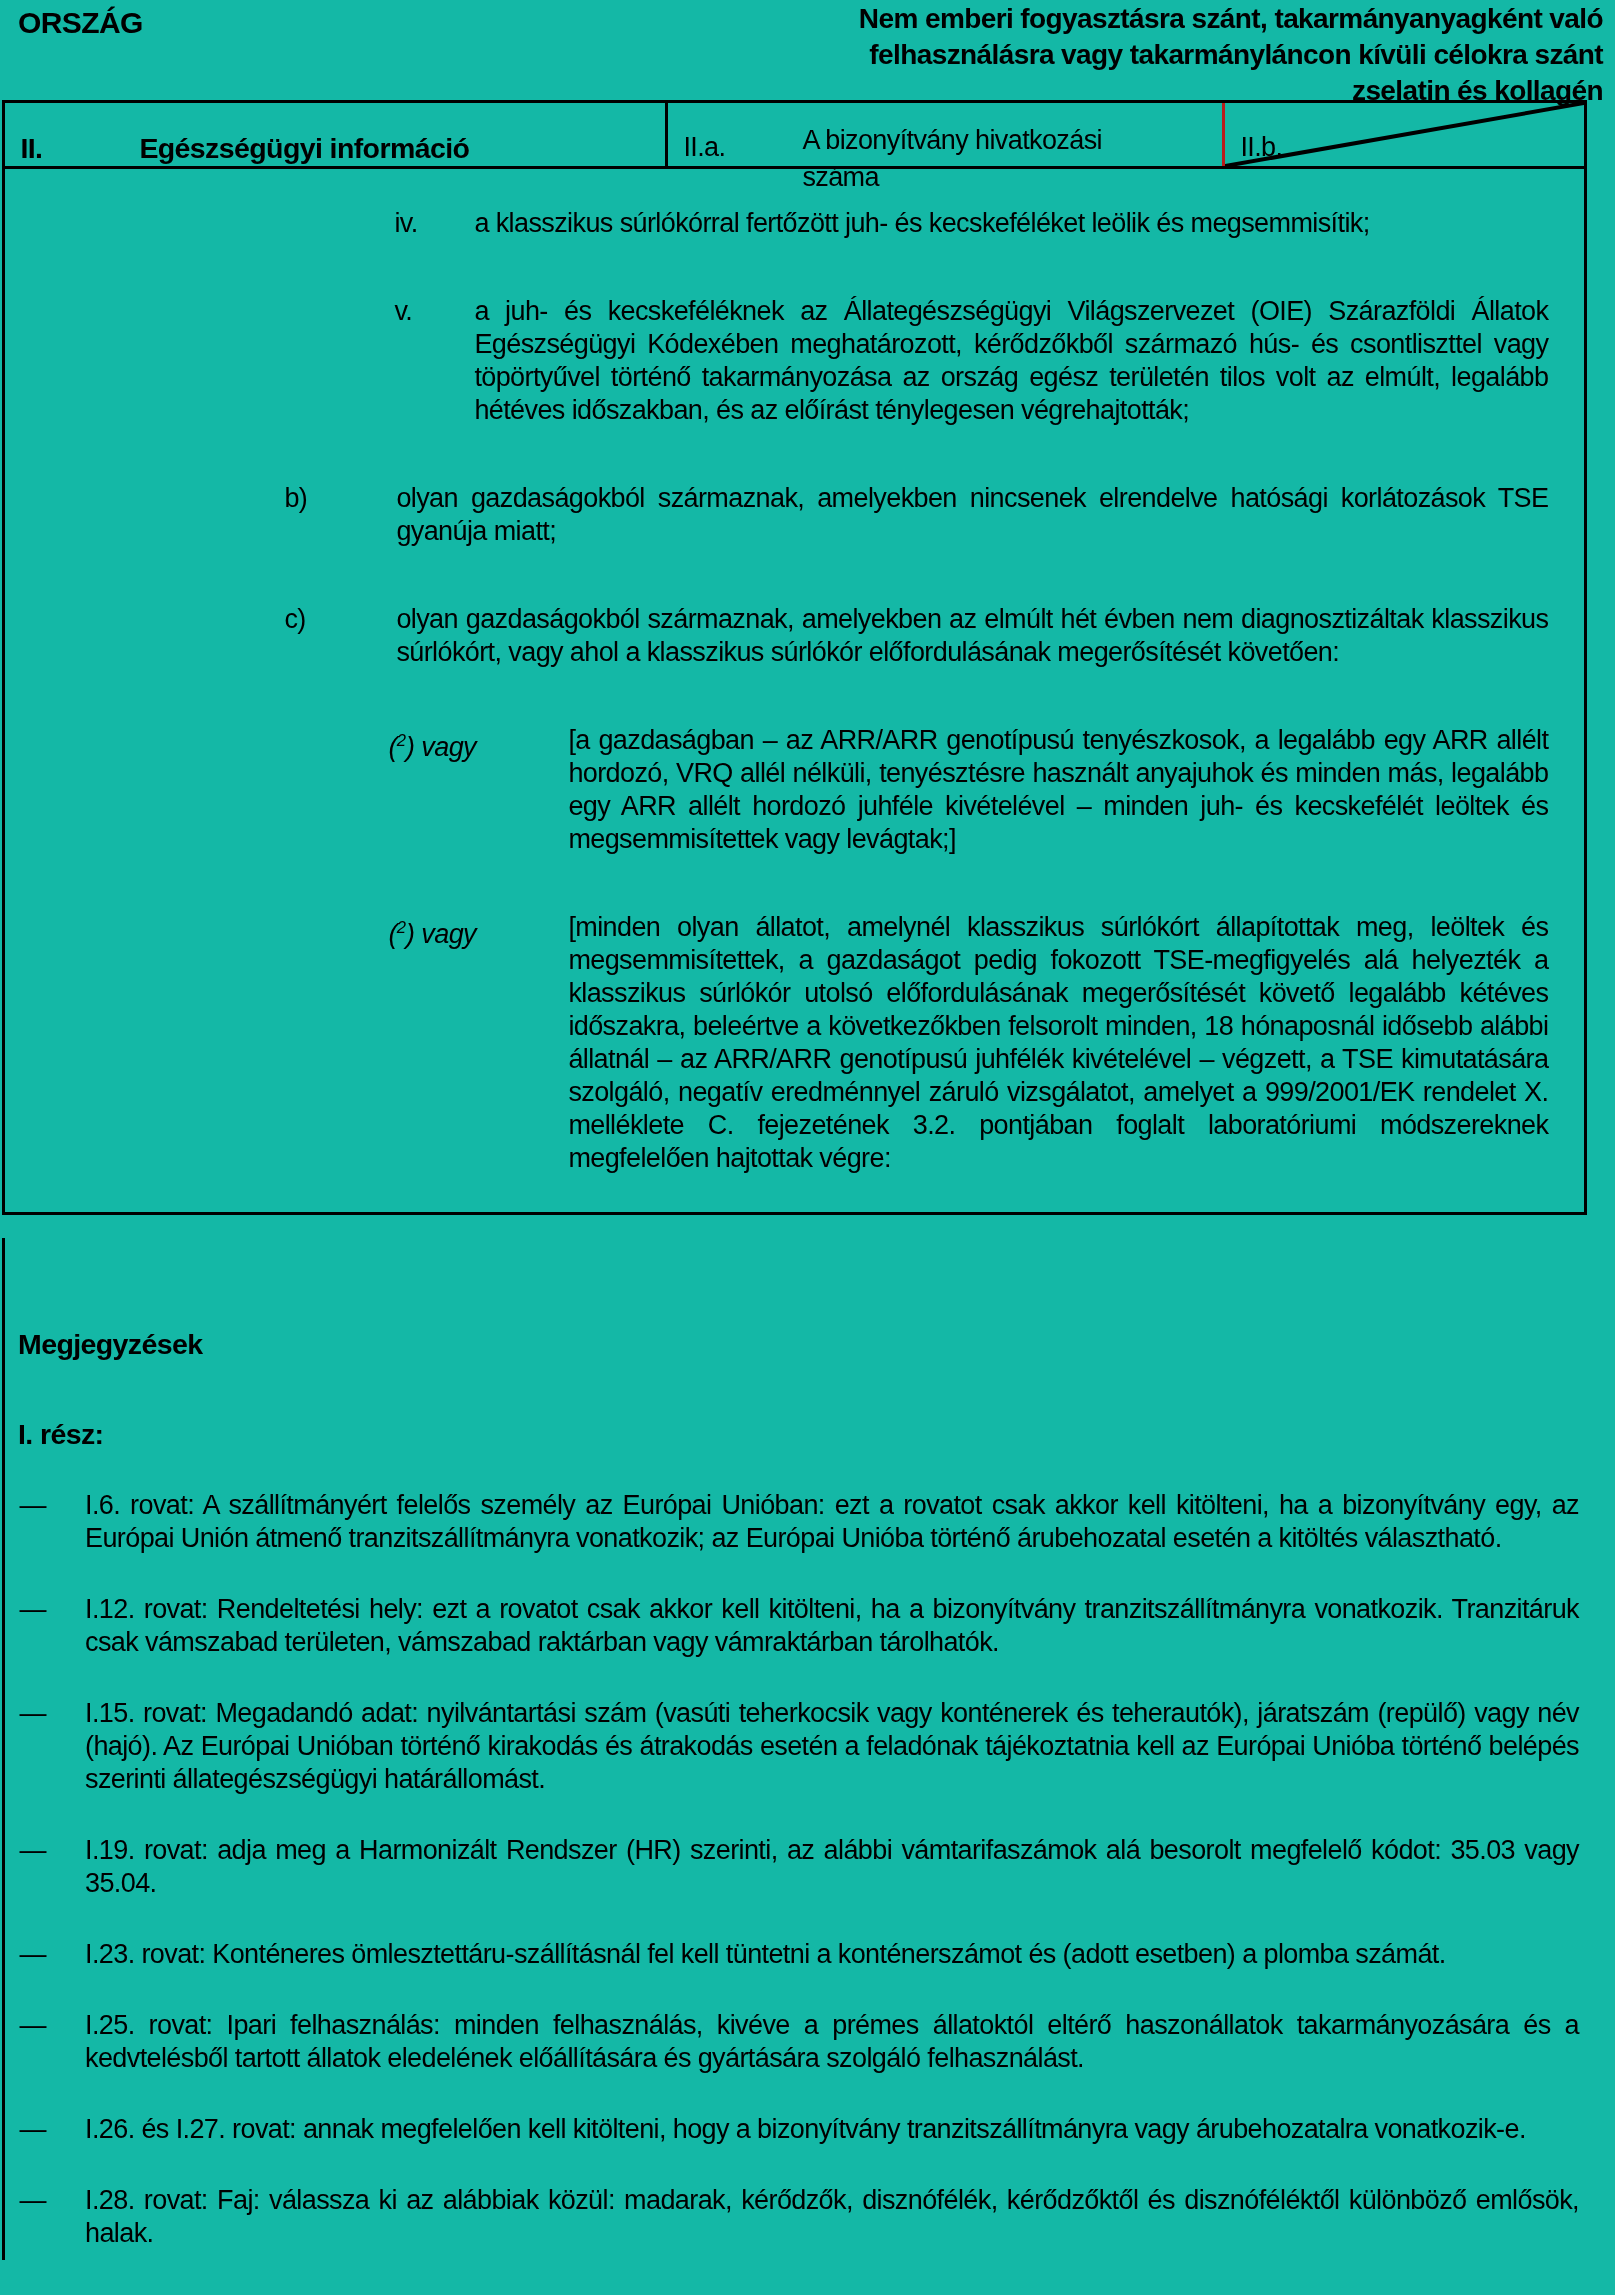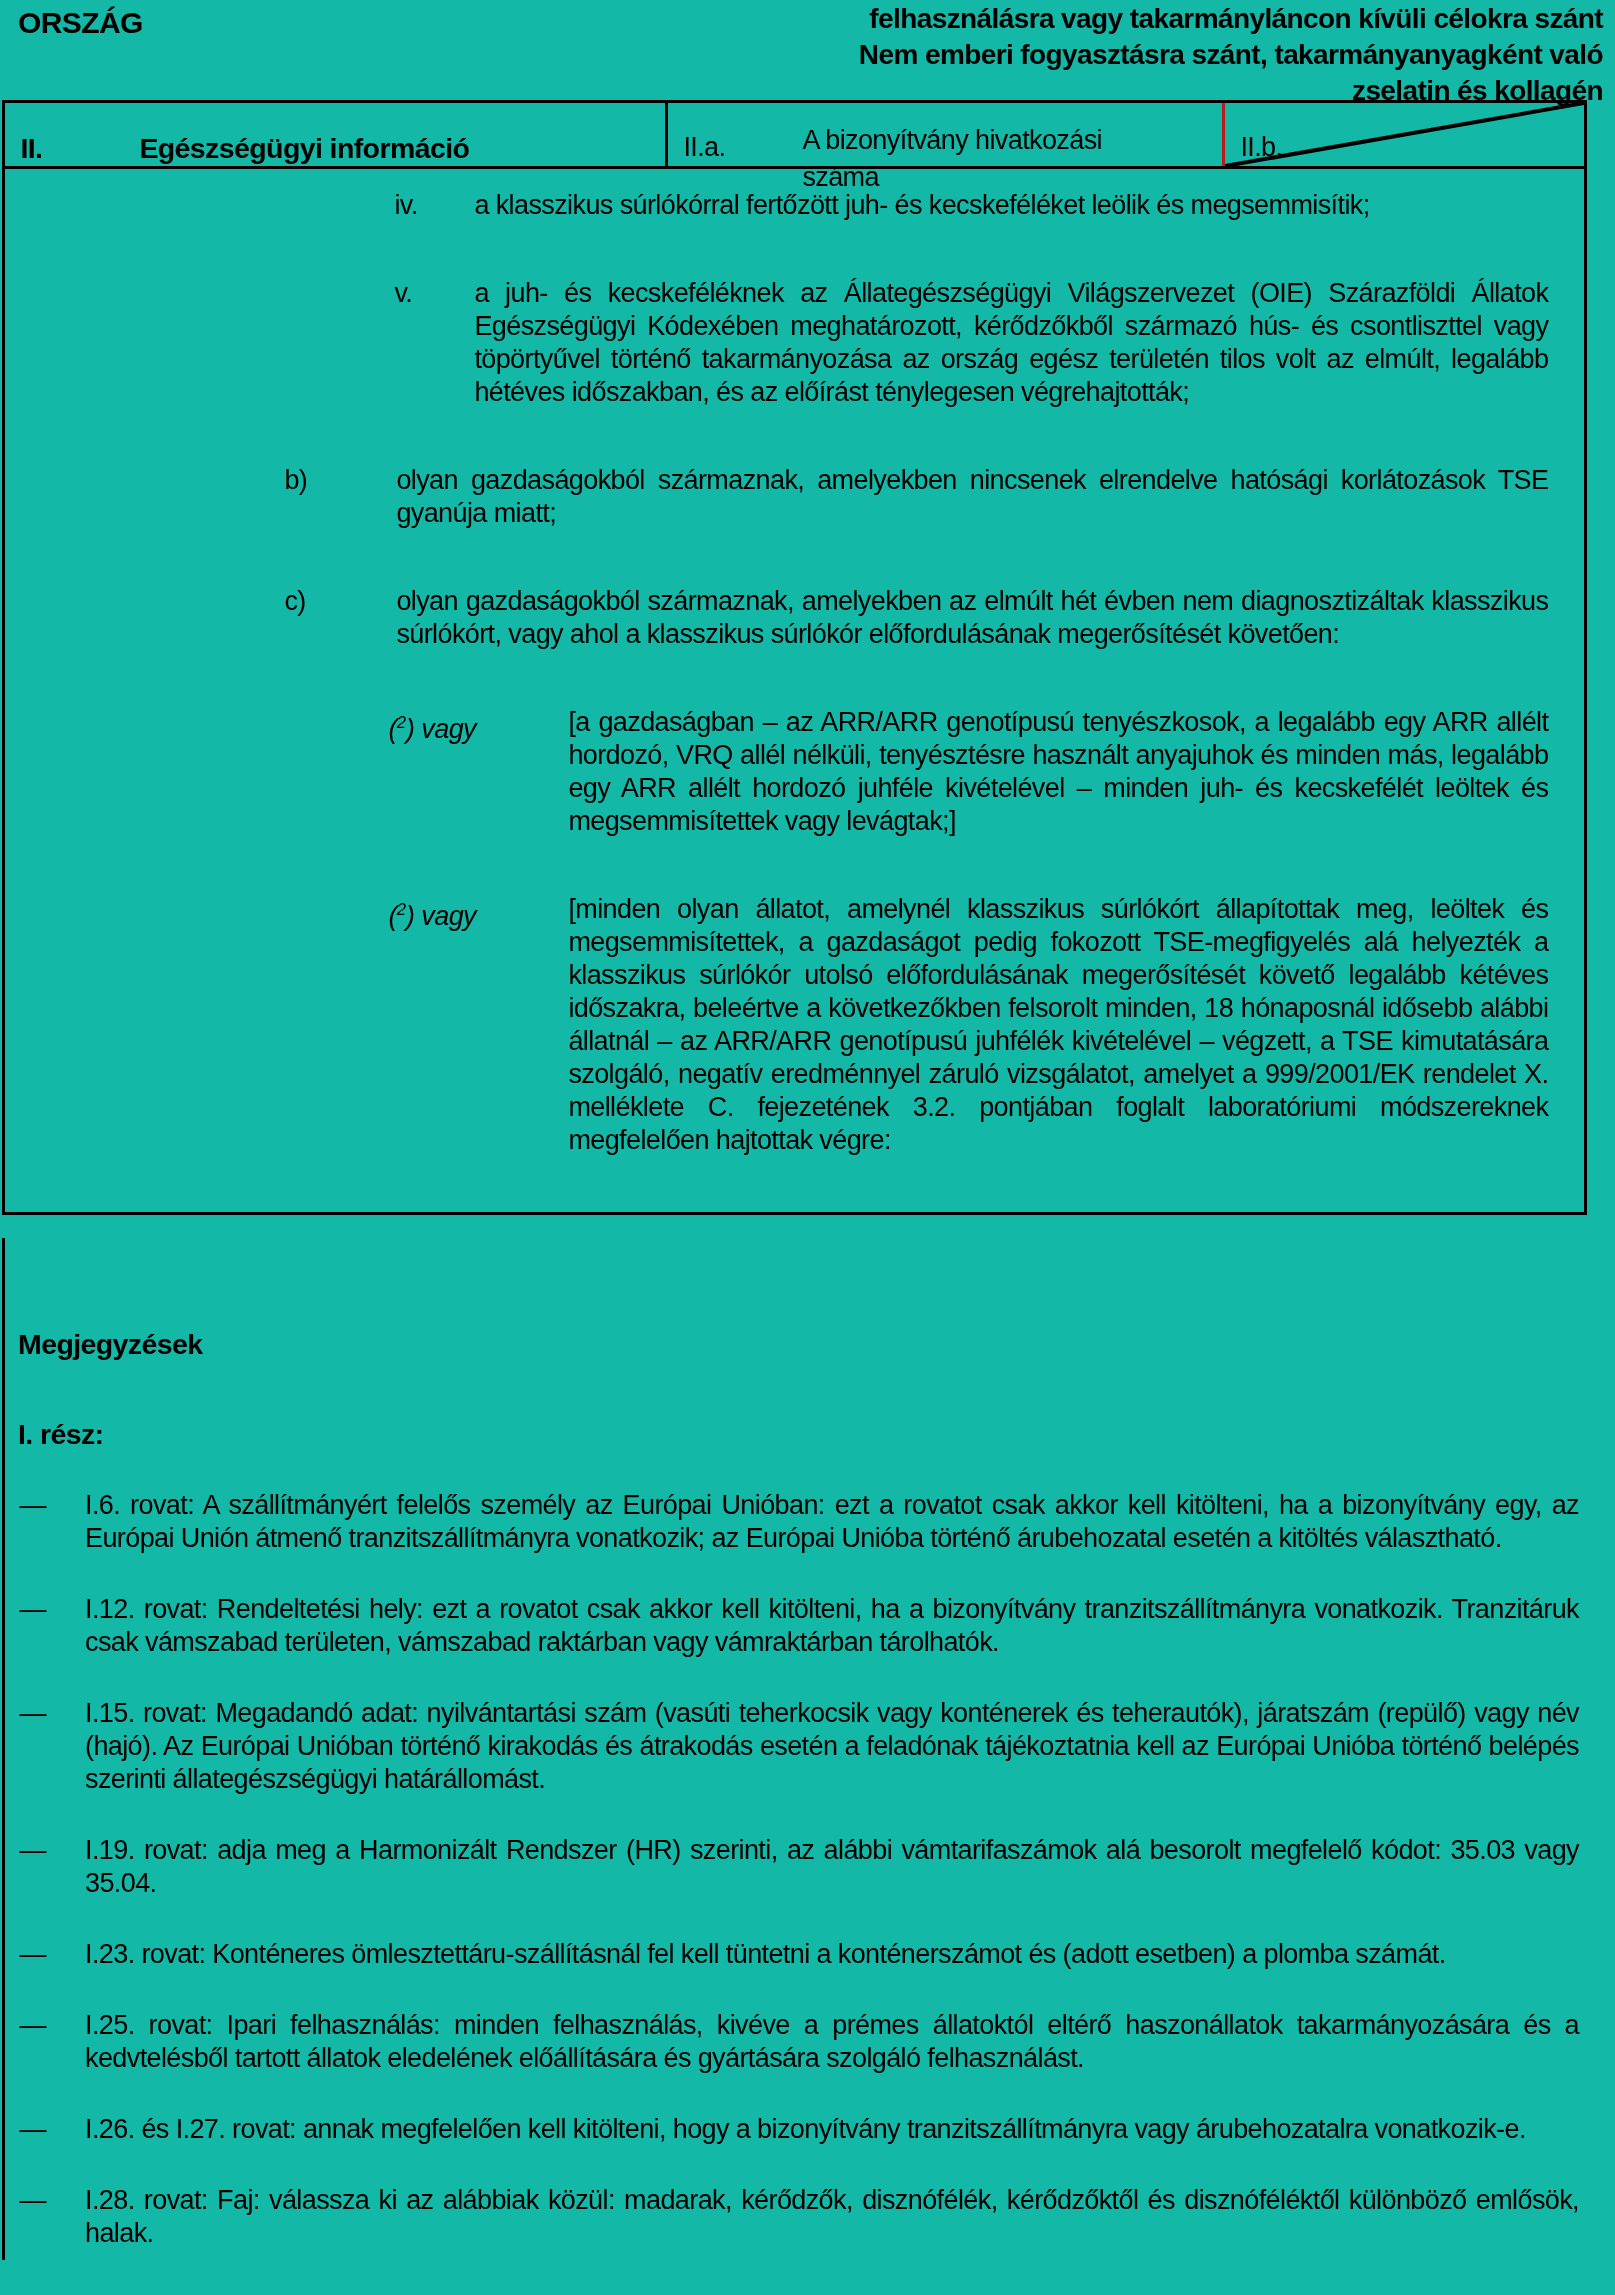--- a/index.html
+++ b/index.html
@@ -35,21 +35,21 @@
   .th2{width:557px;border-right:3px solid #b91c1c;}
   .th3{flex:1;}
   .th .num{position:absolute;top:28.5px;left:15px;}
   .th1 .num{font-weight:bold;font-size:28.5px;}
   .th1 .lbl{position:absolute;top:28.5px;left:134px;font-weight:bold;font-size:28.5px;white-space:nowrap;}
   .th2 .hang{position:absolute;top:19px;left:134px;width:344px;line-height:37px;}
   .diag{position:absolute;top:0;left:0;width:100%;height:100%;}
   
   .tbody{
     position:relative;height:1043px;box-sizing:border-box;
-    padding:20px 36px 0 0;
+    padding:38px 36px 0 0;
     font-size:27px;line-height:33px;
     overflow:hidden;
     border-radius:20px;
   }
   .row{position:relative;text-align:justify;margin-bottom:28.5px;}
   .row .rl{position:absolute;top:0;white-space:nowrap;font-style:normal;}
   .row-roman{padding-left:469px;}
   .row-roman .rl{left:389px;}
   .row-letter{padding-left:391px;}
   .row-letter .rl{left:279px;}
@@ -71,22 +71,22 @@
   .left-rule{position:absolute;left:2.4px;top:1238px;width:3px;height:1022px;background:#000;}
 </style>
 </head>
 <body>
 
 <div class="page">
 
   <div class="hdr">
     <div class="country">ORSZÁG</div>
     <div class="doc-title">
+      <div>Nem emberi fogyasztásra szánt, takarmányanyagként való</div>
       <div>felhasználásra vagy takarmányláncon kívüli célokra szánt</div>
-      <div>Nem emberi fogyasztásra szánt, takarmányanyagként való</div>
       <div>zselatin és kollagén</div>
     </div>
   </div>
 
   <div class="cert-table">
     <div class="thead">
       <div class="th th1">
         <span class="num">II.</span>
         <span class="lbl">Egészségügyi információ</span>
       </div>

